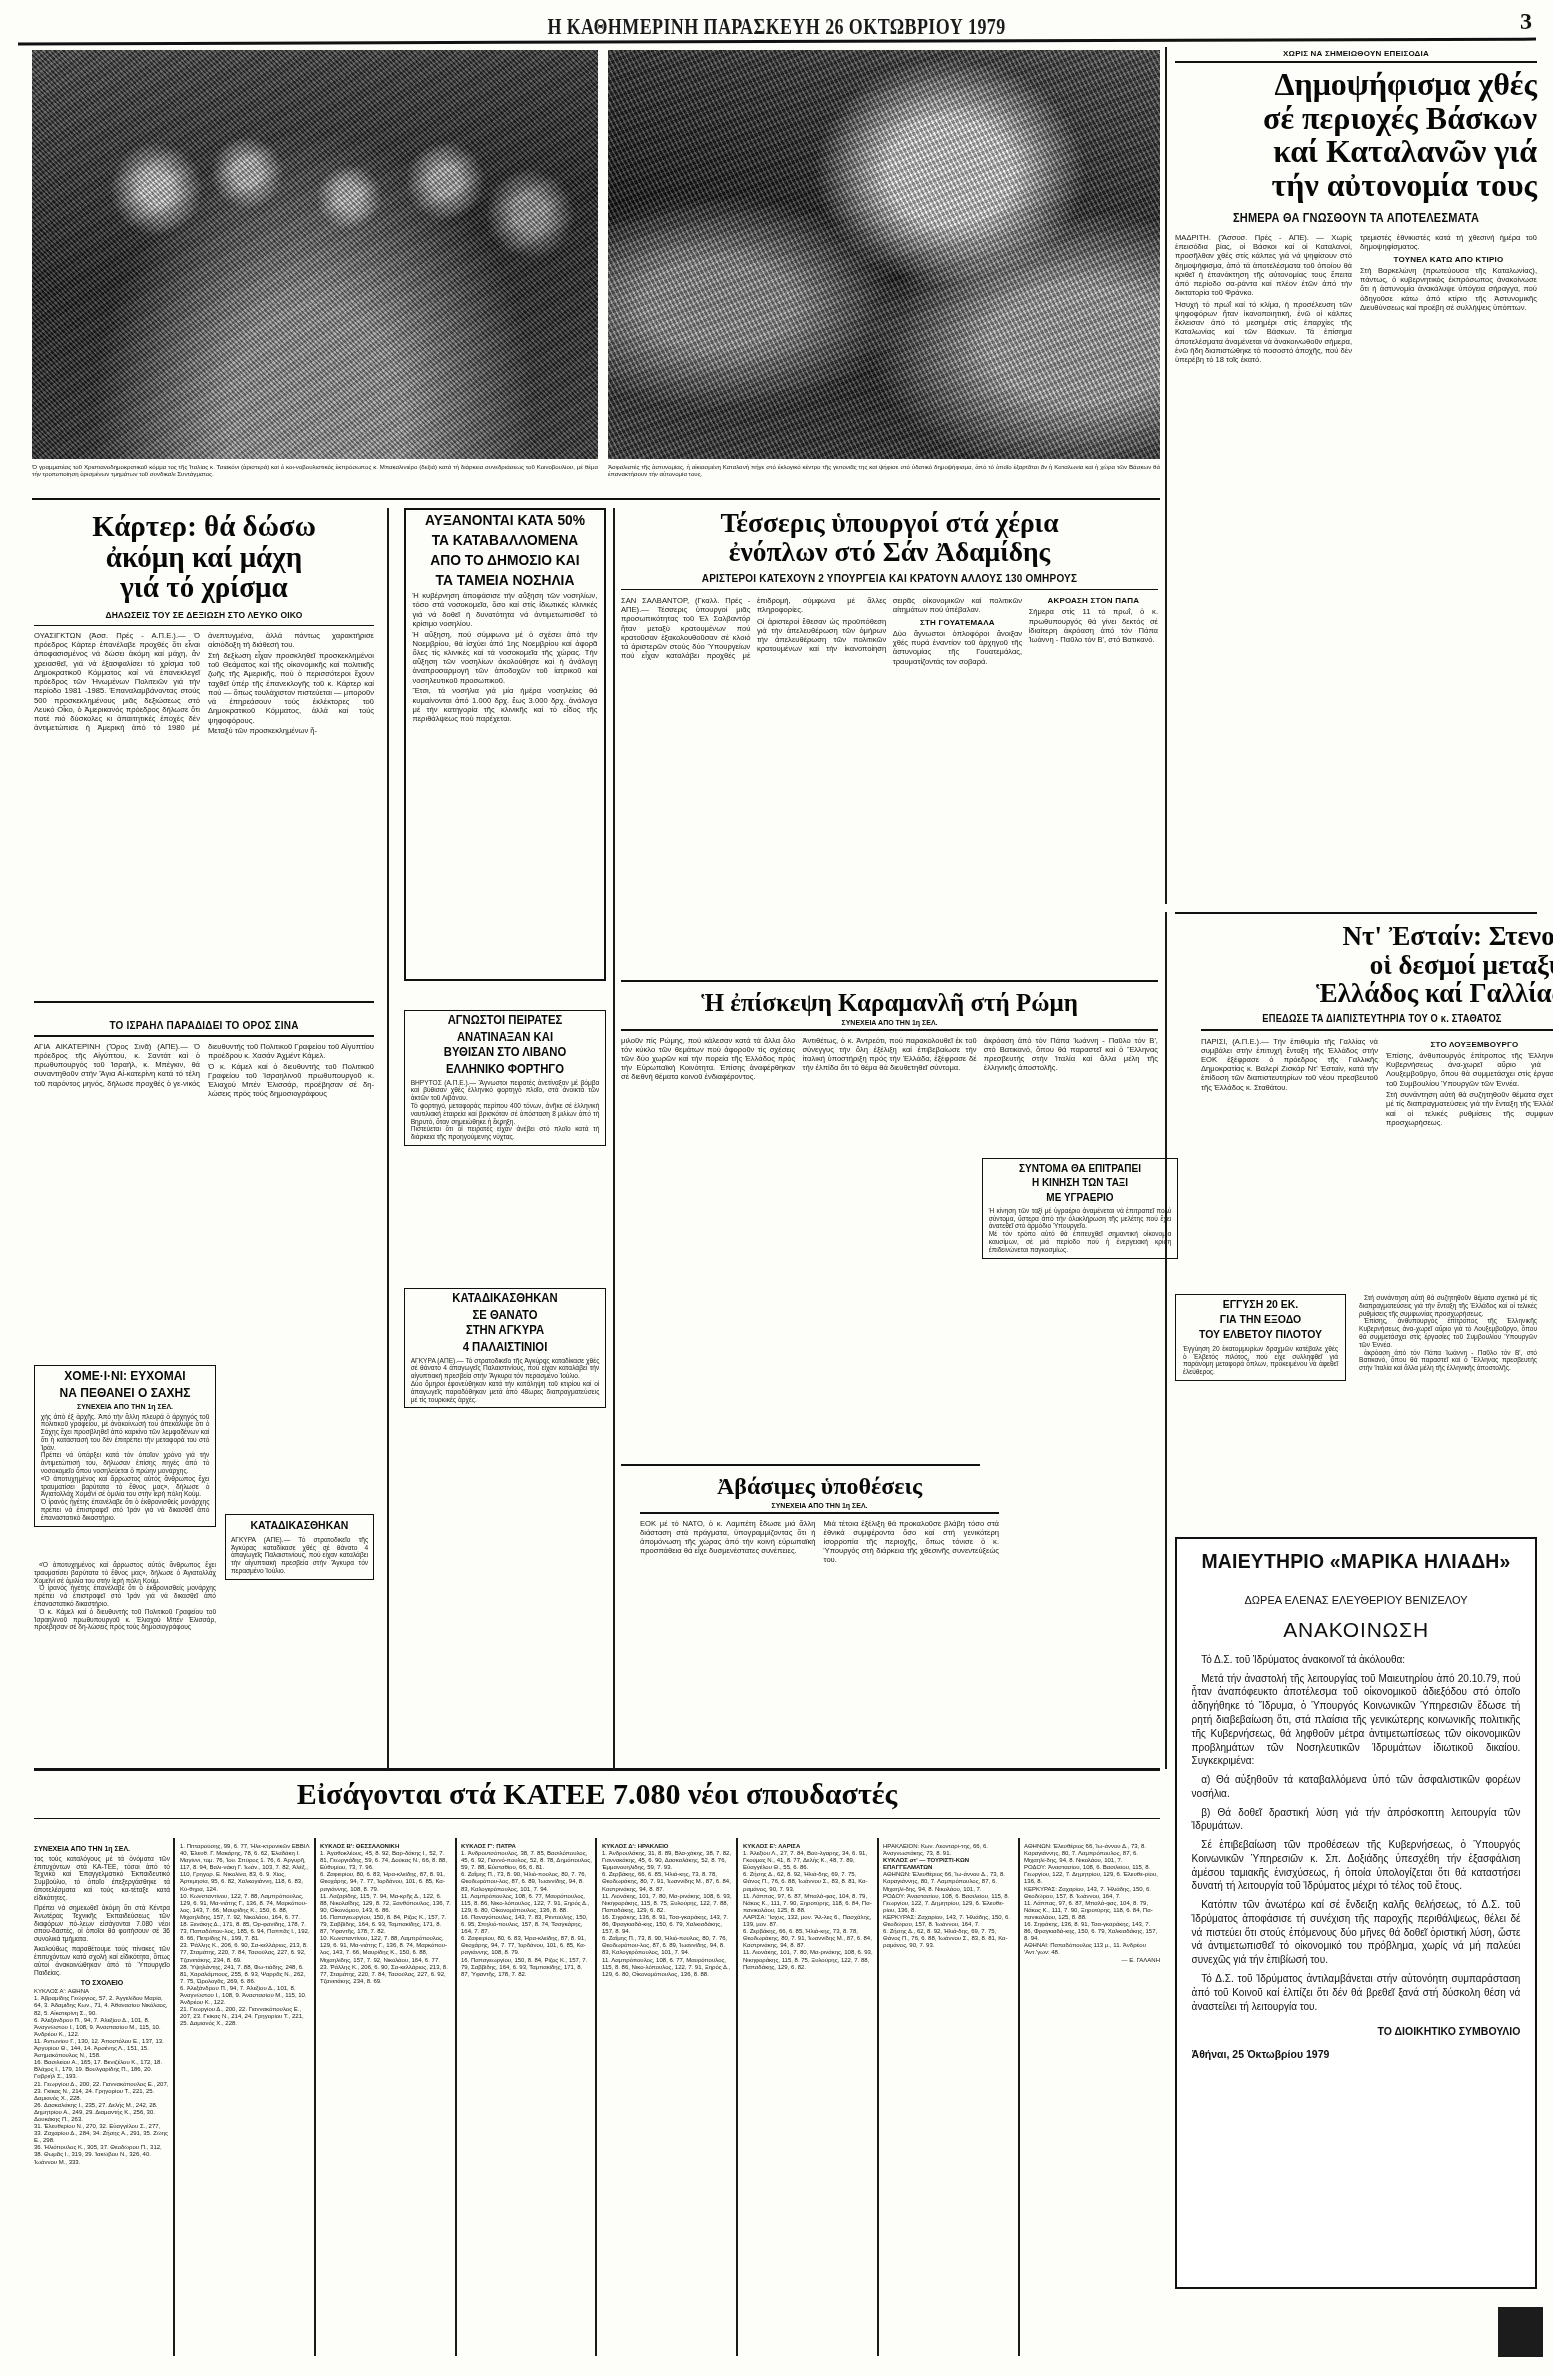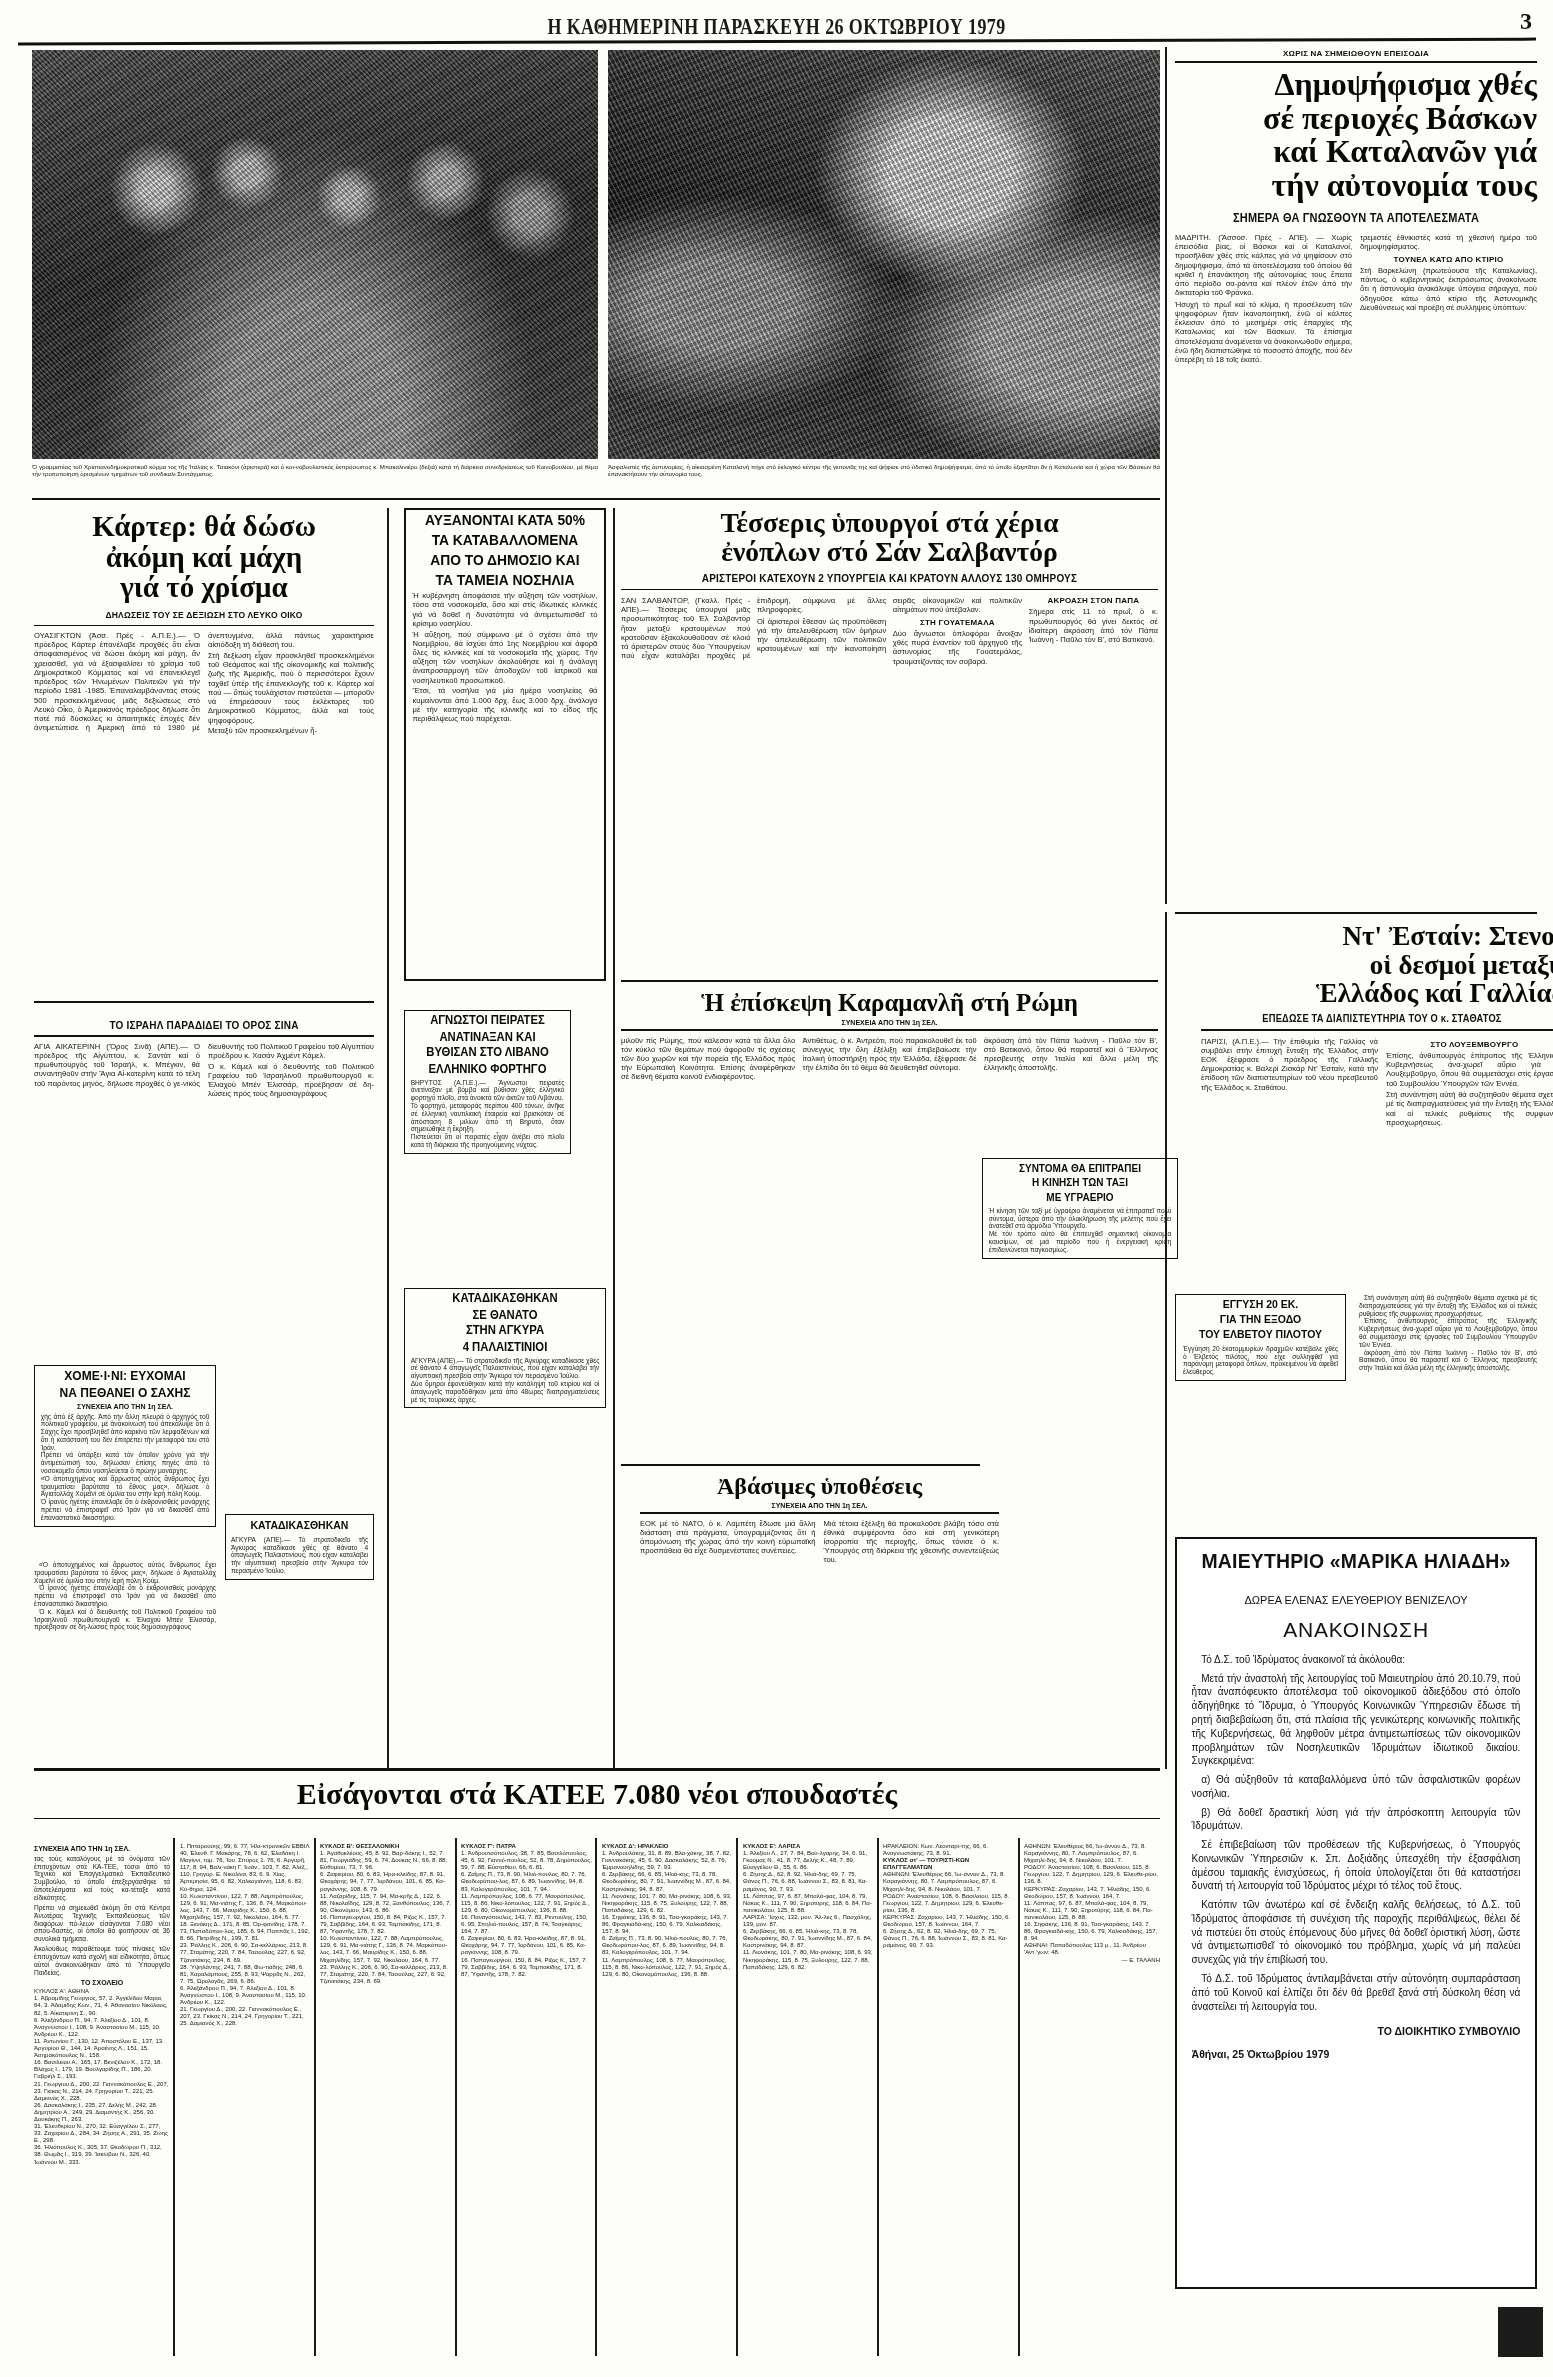--- a/index.html
+++ b/index.html
@@ -197,21 +197,21 @@
       <div>ΤΑ ΤΑΜΕΙΑ ΝΟΣΗΛΙΑ</div>
     </div>
     <div class="col-text" style="margin-top:5.7px;">Ἡ κυβέρνηση ἀποφάσισε τήν αὔξηση τῶν νοσηλίων, τόσο στά νοσοκομεῖα, ὅσο καί στίς ἰδιωτικές κλινικές γιά νά δοθεῖ ἡ δυνατότητα νά ἀντιμετωπισθεῖ τό κρίσιμο νοσηλίου.</div>
     <div class="col-text" style="margin-top:1.6px;">Ἡ αὔξηση, πού σύμφωνα μέ ὁ σχέσει ἀπό τήν Νοεμβρίου, θά ἰσχύει ἀπό 1ης Νοεμβρίου καί ἀφορᾶ ὅλες τίς κλινικές καί τά νοσοκομεῖα τῆς χώρας. Τήν αὔξηση τῶν νοσηλίων ἀκολούθησε καί ἡ ἀνάλογη ἀναπροσαρμογή τῶν ἀποδοχῶν τοῦ ἰατρικοῦ καί νοσηλευτικοῦ προσωπικοῦ.</div>
     <div class="col-text" style="margin-top:1.6px;">Ἔτσι, τά νοσήλια γιά μία ἡμέρα νοσηλείας θά κυμαίνονται ἀπό 1.000 δρχ. ἕως 3.000 δρχ. ἀνάλογα μέ τήν κατηγορία τῆς κλινικῆς καί τό εἶδος τῆς περιθάλψεως πού παρέχεται.</div>
   </div>
 
   <div style="position:absolute;left:621px;top:508px;width:537px;">
     <div class="hl-serif" style="font-size:27.5px;text-align:center;">
       <div>Τέσσερις ὑπουργοί στά χέρια</div>
-      <div>ἐνόπλων στό Σάν Σαλβαντόρ</div>
+      <div>ἐνόπλων στό Σάν Ἀδαμίδης</div>
     </div>
     <div class="kicker" style="font-size:10px;margin-top:6.5px;transform:scaleY(1.12);">ΑΡΙΣΤΕΡΟΙ ΚΑΤΕΧΟΥΝ 2 ΥΠΟΥΡΓΕΙΑ ΚΑΙ ΚΡΑΤΟΥΝ ΑΛΛΟΥΣ 130 ΟΜΗΡΟΥΣ</div>
     <div class="hairline" style="width:100%;margin:4.9px 0 5.7px 0;"></div>
     <div class="cols4">
       <div class="col-text">ΣΑΝ ΣΑΛΒΑΝΤΟΡ, (Γκαλλ. Πρές - ΑΠΕ).— Τέσσερις ὑπουργοί μιᾶς προσωπικότητας τοῦ Ἐλ Σαλβαντόρ ἦταν μεταξύ κρατουμένων πού κρατοῦσαν ἐξακολουθοῦσαν σέ κλοιό τά ἀριστερῶν στούς δύο Ὑπουργείων πού εἶχαν καταλάβει προχθές μέ ἐπιδρομή, σύμφωνα μέ ἄλλες πληροφορίες.</div>
       <div class="col-text" style="margin-top:2.4px;">Οἱ ἀριστεροί ἔθεσαν ὡς προϋπόθεση γιά τήν ἀπελευθέρωση τῶν ὁμήρων τήν ἀπελευθέρωση τῶν πολιτικῶν κρατουμένων καί τήν ἱκανοποίηση σειρᾶς οἰκονομικῶν καί πολιτικῶν αἰτημάτων πού ὑπέβαλαν.</div>
       <div class="bodyhead">ΣΤΗ ΓΟΥΑΤΕΜΑΛΑ</div>
       <div class="col-text">Δύο ἄγνωστοι ὁπλοφόροι ἄνοιξαν χθές πυρά ἐναντίον τοῦ ἀρχηγοῦ τῆς ἀστυνομίας τῆς Γουατεμάλας, τραυματίζοντάς τον σοβαρά.</div>
       <div class="bodyhead">ΑΚΡΟΑΣΗ ΣΤΟΝ ΠΑΠΑ</div>
       <div class="col-text">Σήμερα στίς 11 τό πρωΐ, ὁ κ. πρωθυπουργός θά γίνει δεκτός σέ ἰδιαίτερη ἀκρόαση ἀπό τόν Πάπα Ἰωάννη - Παῦλο τόν Β', στό Βατικανό.</div>
@@ -246,21 +246,21 @@
     <p>Ὁ κ. Κάμελ καί ὁ διευθυντής τοῦ Πολιτικοῦ Γραφείου τοῦ Ἰσραηλινοῦ πρωθυπουργοῦ κ. Ἐλιαχού Μπέν Ἐλισσάρ, προέβησαν σέ δη-λώσεις πρός τούς δημοσιογράφους</p>
   </div>
 
   <div class="box2" style="position:absolute;left:225px;top:1514px;width:149px;padding:4px 4.9px;box-sizing:border-box;">
     <div class="boxhl" style="font-size:10.5px;line-height:1.3;">
       <div>ΚΑΤΑΔΙΚΑΣΘΗΚΑΝ</div>
     </div>
     <div class="tiny" style="margin-top:3.2px;">ΑΓΚΥΡΑ (ΑΠΕ).— Τό στρατοδικεῖο τῆς Ἀγκύρας καταδίκασε χθές σέ θάνατο 4 ἀπαγωγεῖς Παλαιστινίους, πού εἶχαν καταλάβει τήν αἰγυπτιακή πρεσβεία στήν Ἄγκυρα τόν περασμένο Ἰούλιο.</div>
   </div>
 
-  <div class="box2" style="position:absolute;left:404px;top:1010px;width:167px;padding:4px 5.7px;box-sizing:border-box;">
+  <div class="box2" style="position:absolute;left:404px;top:1010px;width:202px;padding:4px 5.7px;box-sizing:border-box;">
     <div class="boxhl" style="font-size:11.3px;line-height:1.3;">
       <div>ΑΓΝΩΣΤΟΙ ΠΕΙΡΑΤΕΣ</div>
       <div>ΑΝΑΤΙΝΑΞΑΝ ΚΑΙ</div>
       <div>ΒΥΘΙΣΑΝ ΣΤΟ ΛΙΒΑΝΟ</div>
       <div>ΕΛΛΗΝΙΚΟ ΦΟΡΤΗΓΟ</div>
     </div>
     <div class="tiny" style="margin-top:4.9px;">ΒΗΡΥΤΟΣ (Α.Π.Ε.).— Ἄγνωστοι πειρατές ἀνετίναξαν μέ βόμβα καί βύθισαν χθές ἑλληνικό φορτηγό πλοῖο, στά ἀνοικτά τῶν ἀκτῶν τοῦ Λιβάνου.</div>
     <div class="tiny">Τό φορτηγό, μεταφοράς περίπου 400 τόνων, ἀνῆκε σέ ἑλληνική ναυτιλιακή ἑταιρεία καί βρισκόταν σέ ἀπόσταση 8 μιλίων ἀπό τή Βηρυτό, ὅταν σημειώθηκε ἡ ἔκρηξη.</div>
     <div class="tiny">Πιστεύεται ὅτι οἱ πειρατές εἶχαν ἀνέβει στό πλοῖο κατά τή διάρκεια τῆς προηγούμενης νύχτας.</div>
   </div>

